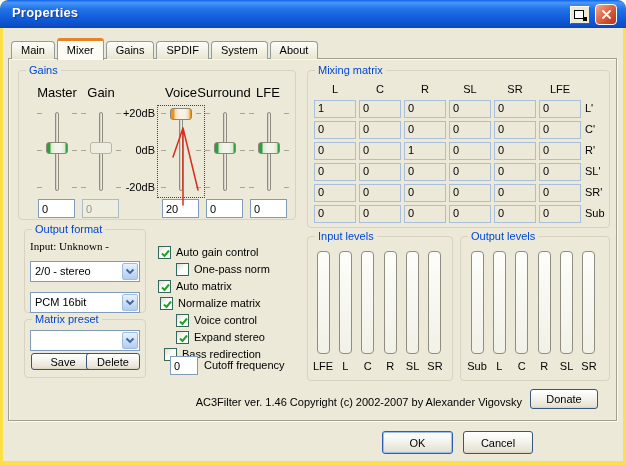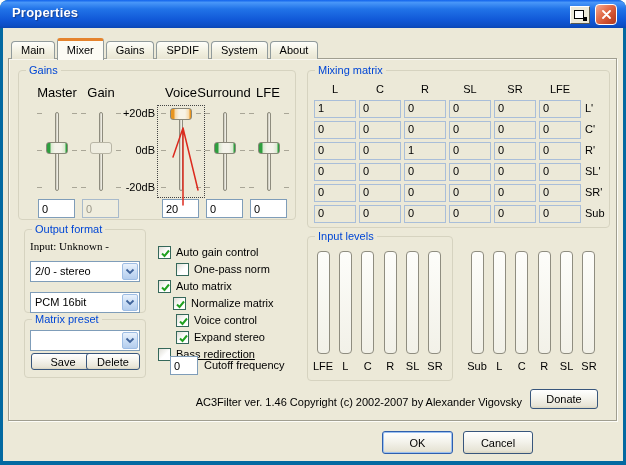--- a/index.html
+++ b/index.html
@@ -1,19 +1,19 @@
 <!DOCTYPE html>
 <html><head>
 <meta charset="utf-8">
 <style>
   html,body{margin:0;padding:0;background:#ffffff;}
   *{box-sizing:border-box;}
   .window{
     position:relative;width:626px;height:465px;
-    background:#0369a1;border-radius:8px 8px 0 0;overflow:hidden;
+    background:#fde047;border-radius:8px 8px 0 0;overflow:hidden;
     font-family:"Liberation Sans",sans-serif;
   }
   .titlebar{
     position:absolute;left:0;top:0;width:626px;height:28px;
     background:linear-gradient(180deg,#1062EC 0%,#4896F8 9%,#2173E8 32%,#1159D8 70%,#0D4EC4 92%,#0A46B4 100%);
     border-radius:8px 8px 0 0;
   }
   .title-text{
     position:absolute;left:12px;top:5px;color:#fff;font-size:13px;font-weight:bold;
     text-shadow:1px 1px 1px #1A3E8C;letter-spacing:.2px;
@@ -289,21 +289,21 @@
     <span class="cblabel">Auto gain control</span>
   </div>
   <div class="optrow" style="left:158px;top:279px;">
     <span class="cb">
       <svg width="11" height="11" viewBox="0 0 11 11">
           <path d="M2 5.5 L4.5 8 L9 2.5" stroke="#21A121" stroke-width="2" fill="none"></path>
         </svg>
     </span>
     <span class="cblabel">Auto matrix</span>
   </div>
-  <div class="optrow" style="left:173px;top:296px;">
+  <div class="optrow" style="left:160px;top:296px;">
     <span class="cb">
       <svg width="11" height="11" viewBox="0 0 11 11">
           <path d="M2 5.5 L4.5 8 L9 2.5" stroke="#21A121" stroke-width="2" fill="none"></path>
         </svg>
     </span>
     <span class="cblabel">Normalize matrix</span>
   </div>
   <div class="optrow" style="left:176px;top:313px;">
     <span class="cb">
       <svg width="11" height="11" viewBox="0 0 11 11">
@@ -313,21 +313,21 @@
     <span class="cblabel">Voice control</span>
   </div>
   <div class="optrow" style="left:176px;top:330px;">
     <span class="cb">
       <svg width="11" height="11" viewBox="0 0 11 11">
           <path d="M2 5.5 L4.5 8 L9 2.5" stroke="#21A121" stroke-width="2" fill="none"></path>
         </svg>
     </span>
     <span class="cblabel">Expand stereo</span>
   </div>
-  <div class="optrow" style="left:158px;top:347px;text-decoration:underline;">
+  <div class="optrow" style="left:164px;top:347px;">
     <span class="cb"></span>
     <span class="cblabel">Bass redirection</span>
   </div>
   <input class="cutoff-edit" value="0" style="">
   <span class="info-text" style="left:204px;top:359px;">Cutoff frequency</span>
 
   <div class="group" style="left:24px;top:319px;width:122px;height:59px;">
     <span class="group-label">Matrix preset</span>
   </div>
   <div class="combo" style="left:30px;top:330px;width:110px;height:21px;">
@@ -368,20 +368,23 @@
     <div class="mcol">
         <div class="mbar"></div>
         <span class="mlab">SL</span>
       </div>
     <div class="mcol">
         <div class="mbar"></div>
         <span class="mlab">SR</span>
       </div>
   </div>
 
+  <div class="group" style="left:460px;top:236px;width:150px;height:145px;">
+    <span class="group-label">Output levels</span>
+  </div>
   <div class="meters" style="left:469px;top:251px;width:128px;">
     <div class="mcol">
         <div class="mbar"></div>
         <span class="mlab">Sub</span>
       </div>
     <div class="mcol">
         <div class="mbar"></div>
         <span class="mlab">L</span>
       </div>
     <div class="mcol">

